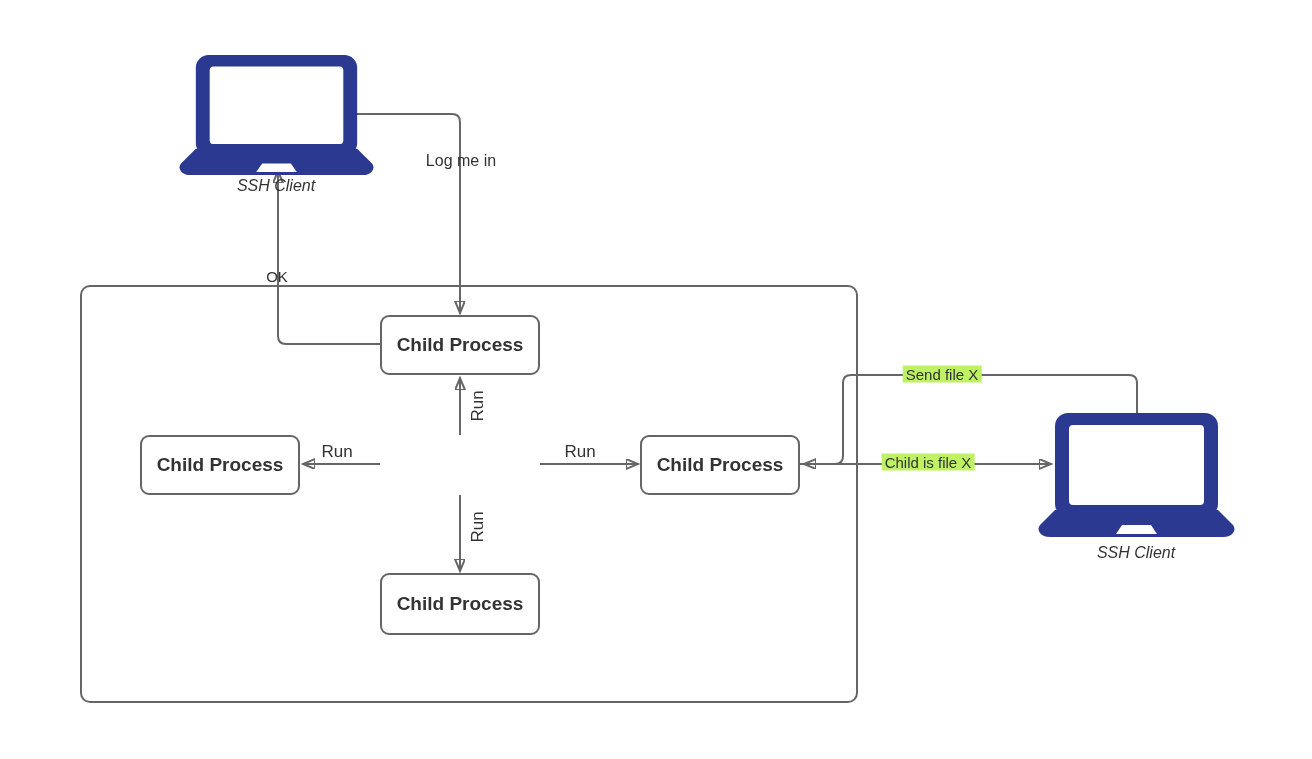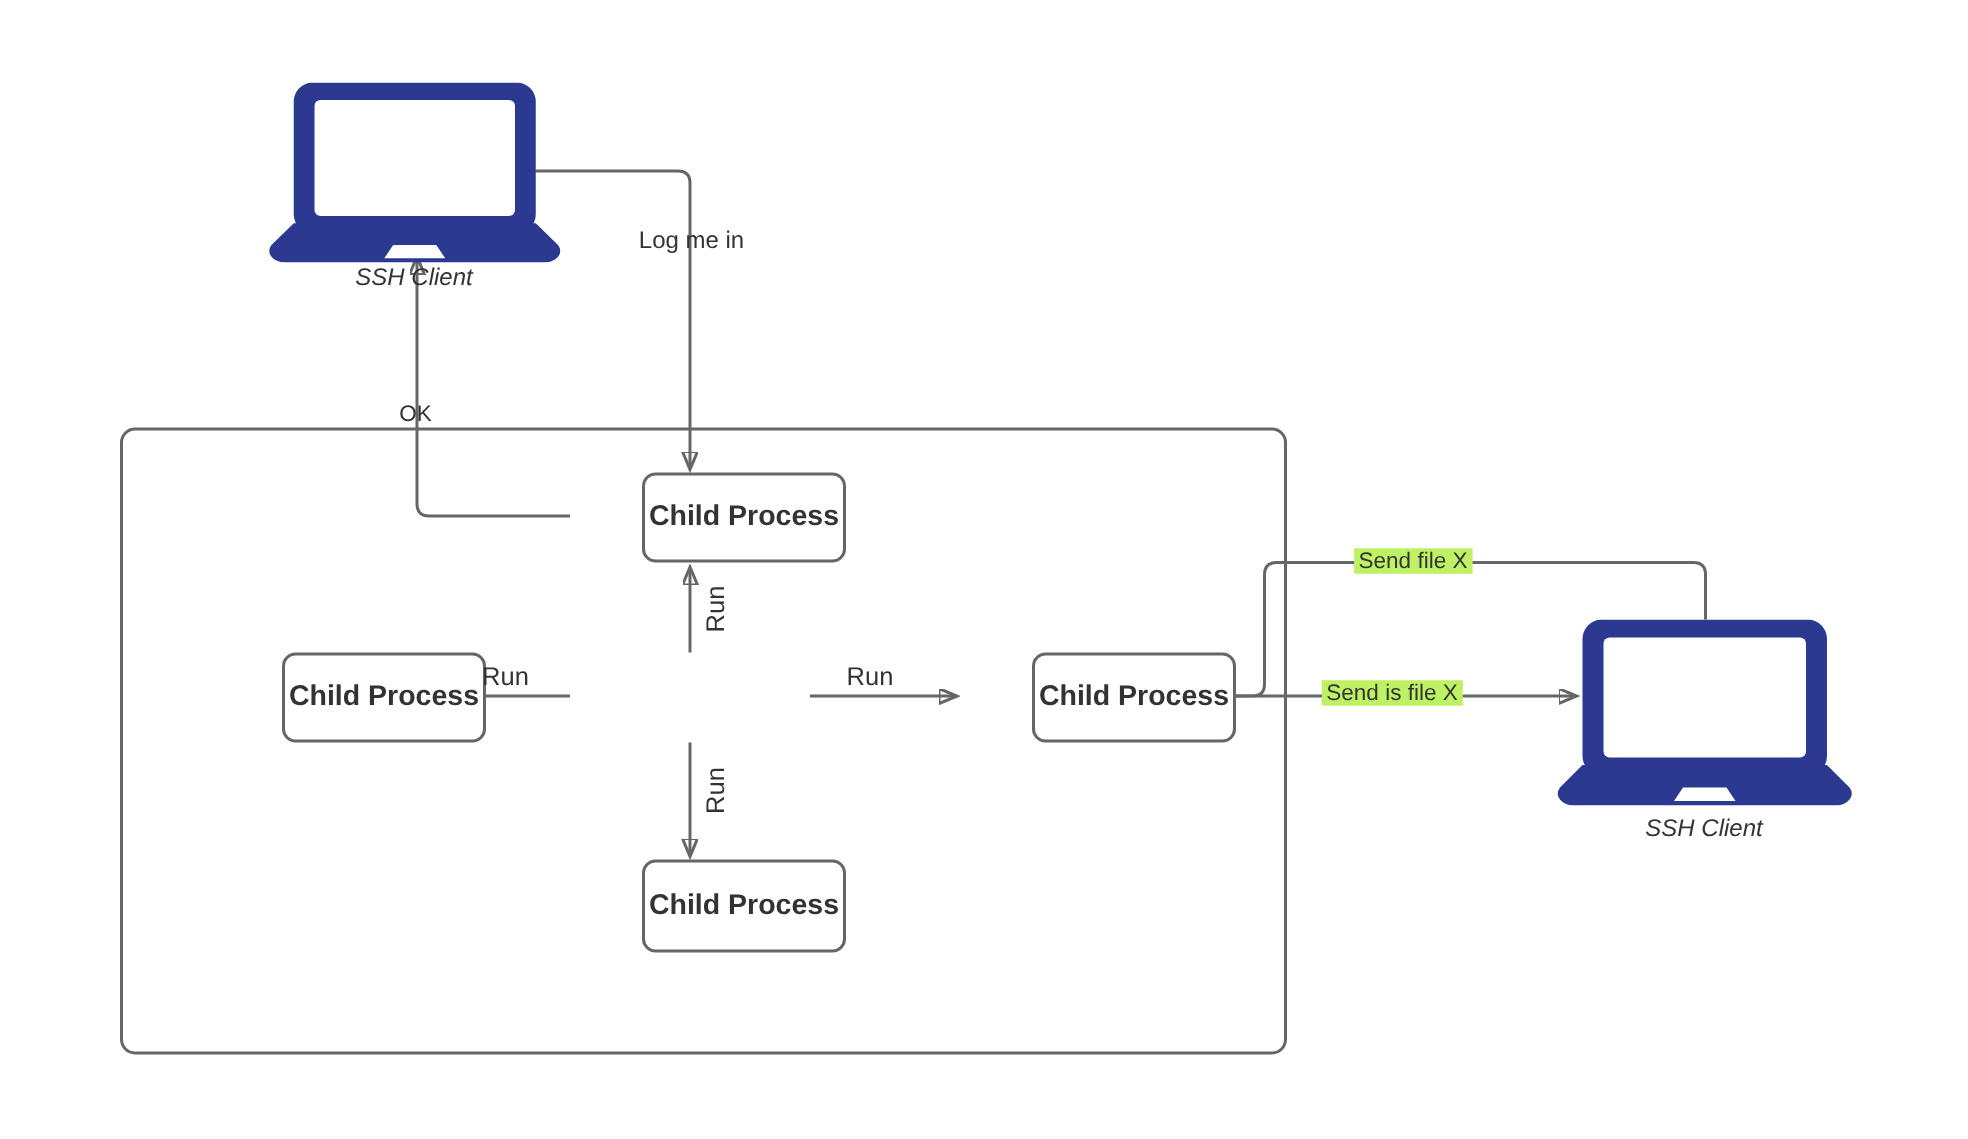--- a/index.html
+++ b/index.html
@@ -12,24 +12,24 @@
     position:relative;width:1312px;height:759px;background:#ffffff;
     overflow:hidden;font-family:"Liberation Sans",sans-serif;
   }
   #edges{position:absolute;left:0;top:0;width:1312px;height:759px;}
   #edges path{stroke:var(--line);stroke-width:2;fill:none;}
   .boundary{
     position:absolute;left:80px;top:285px;width:778px;height:418px;
     border:2px solid var(--line);border-radius:10px;box-sizing:border-box;background:transparent;
   }
   .node{
-    position:absolute;width:136px;height:60px;background:#ffffff;
+    position:absolute;width:160px;height:60px;background:#ffffff;
     border:2px solid var(--line);border-radius:9px;box-sizing:border-box;
     display:flex;align-items:center;justify-content:center;
-    font-weight:bold;font-size:19px;color:var(--text);white-space:nowrap;margin-left:48px;
+    font-weight:bold;font-size:19px;color:var(--text);white-space:nowrap;
   }
   .node.child-top{left:380px;top:315px;}
   .node.child-left{left:140px;top:435px;}
   .node.server{left:380px;top:435px;}
   .node.child-right{left:640px;top:435px;}
   .node.child-bottom{left:380px;top:573px;height:62px;}
   .lbl{
     position:absolute;transform:translate(-50%,-50%);
     color:var(--text);white-space:nowrap;line-height:1;
   }
@@ -65,21 +65,21 @@
   </svg>
 
   <div class="node child-top">Child Process</div>
   <div class="node child-left">Child Process</div>
   <div class="node child-right">Child Process</div>
   <div class="node child-bottom">Child Process</div>
 
   <div class="lbl edge-lbl" style="left:461px;top:161px;font-size:16px;">Log me in</div>
   <div class="lbl edge-lbl" style="left:277px;top:276px;">OK</div>
   <div class="lbl edge-lbl bg" style="left:942px;top:374px;">Send file X</div>
-  <div class="lbl edge-lbl bg" style="left:928px;top:462px;">Send is file X</div>
+  <div class="lbl edge-lbl bg" style="left:928px;top:462px;">Child is file X</div>
 
   <div class="lbl run-lbl" style="left:337px;top:451px;">Run</div>
   <div class="lbl run-lbl" style="left:580px;top:451px;">Run</div>
   <div class="lbl run-lbl run-vert" style="left:477px;top:406px;">Run</div>
   <div class="lbl run-lbl run-vert" style="left:477px;top:527px;">Run</div>
 
   <svg class="laptop" style="left:179px;top:55px;" width="195" height="120" viewBox="0 0 197 124" preserveAspectRatio="none" xmlns="http://www.w3.org/2000/svg">
     <rect class="lap" x="17" y="0" width="163" height="104" rx="13"></rect>
     <rect x="31" y="12" width="135" height="80" rx="4" fill="#ffffff"></rect>
     <path class="lap" d="M17,97 H180 L195,112 Q198,116 195,120 Q192,124 185,124 H12 Q5,124 2,120 Q-1,116 2,112 Z"></path>

